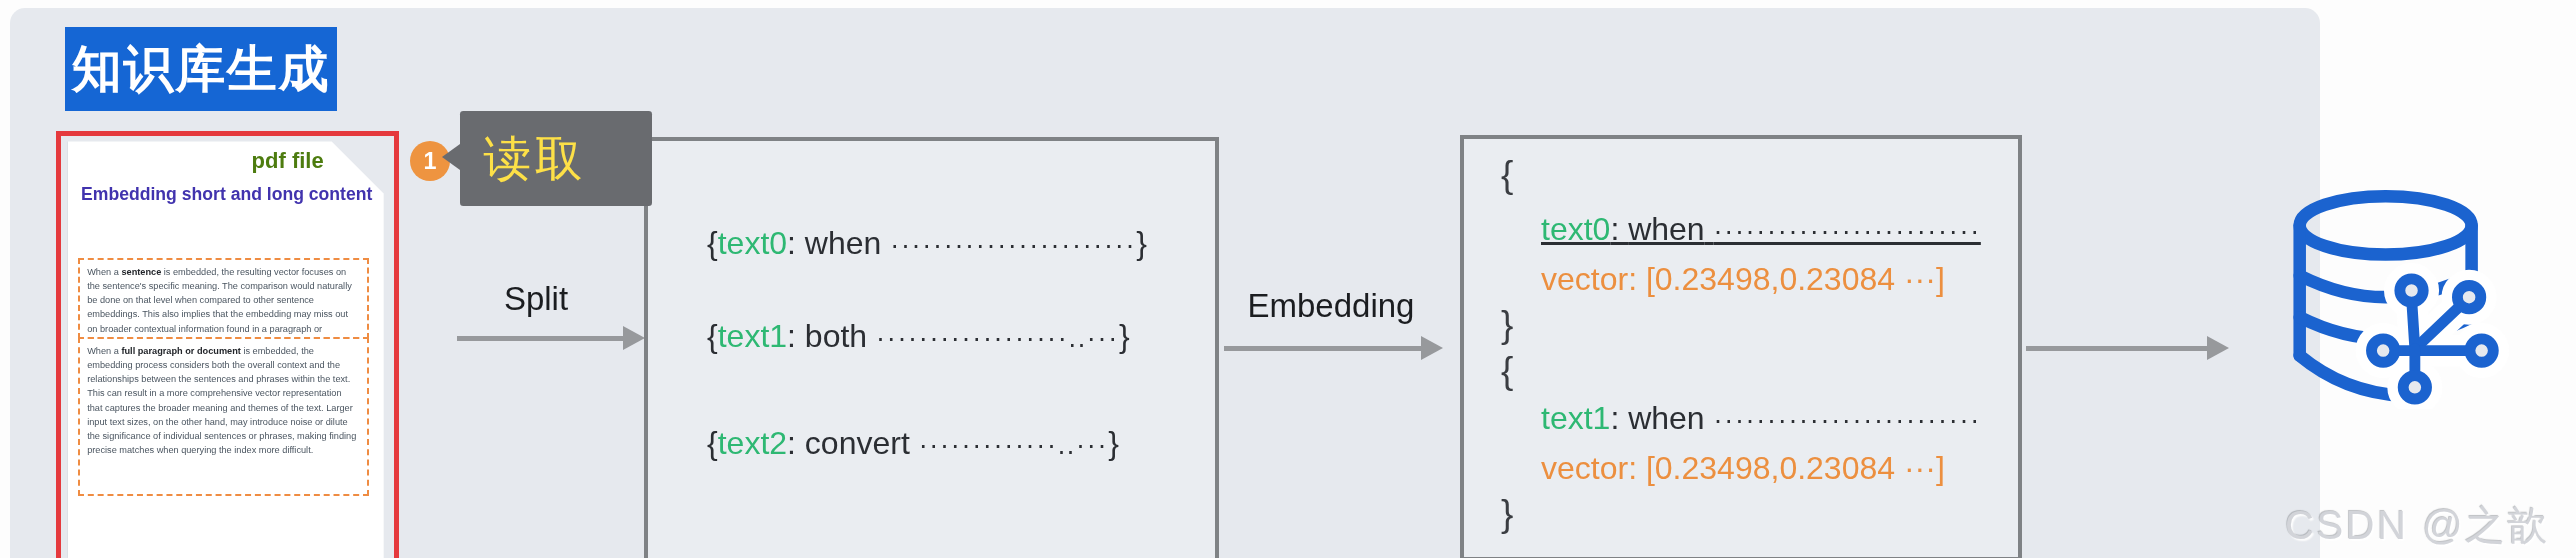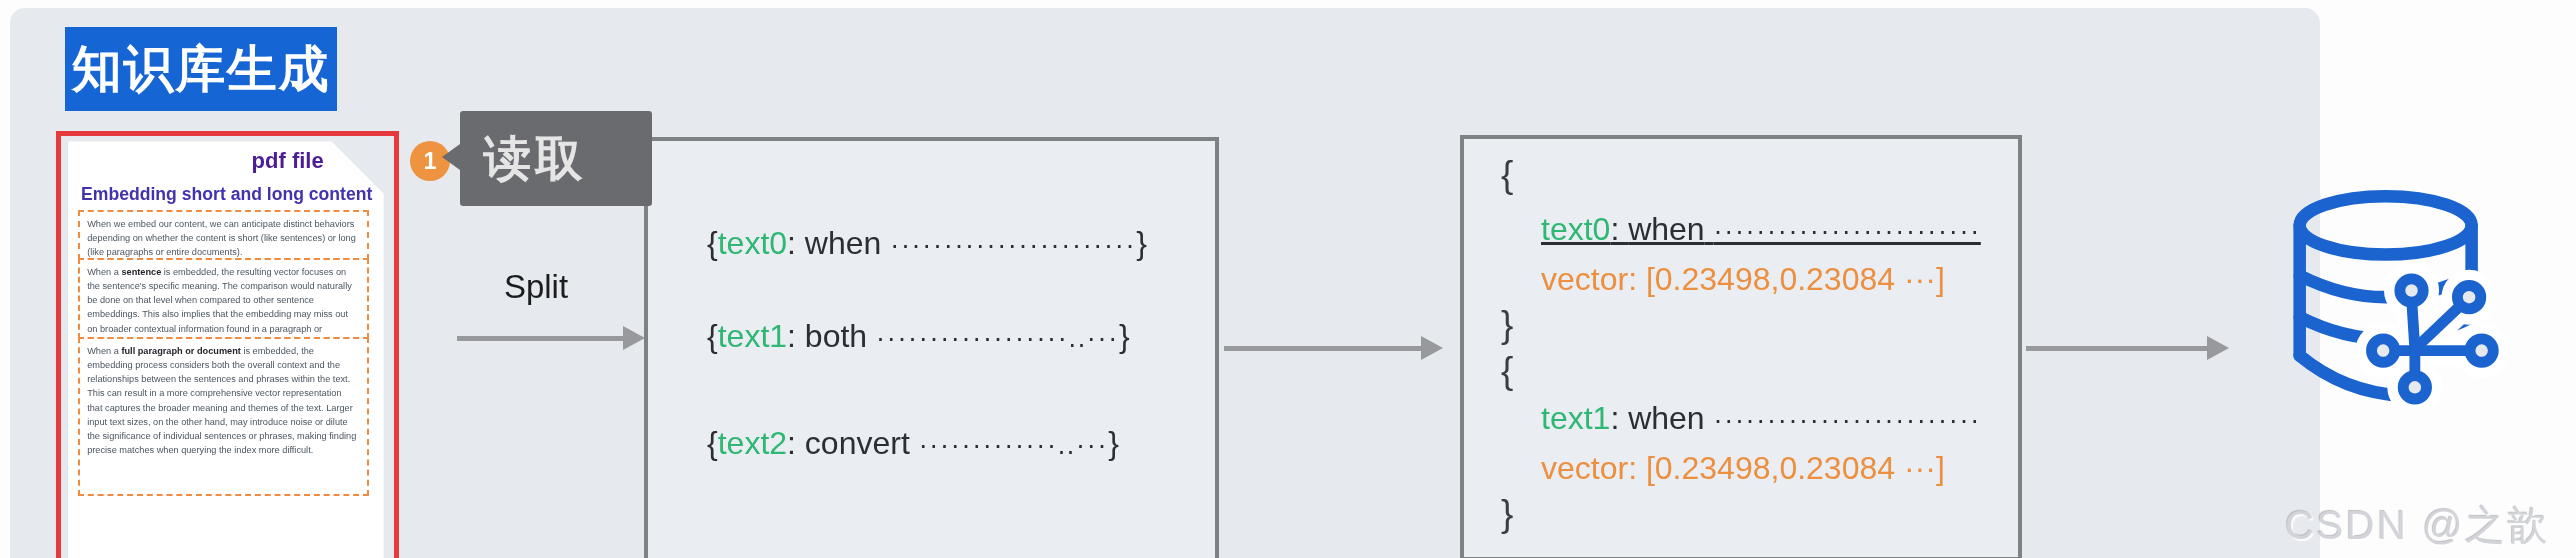--- a/index.html
+++ b/index.html
@@ -25,21 +25,21 @@
   .pdf-page{
     position:absolute;left:6.7px;top:5px;width:316px;height:418px;background:#ffffff;
     clip-path:polygon(0 0, calc(100% - 52px) 0, 100% 52px, 100% 100%, 0 100%);
     filter:drop-shadow(0 0 1.3px #9aa0a6);
   }
   .pdf-fold{
     position:absolute;right:0;top:0;width:0;height:0;
     border-top:52px solid #d7dbe0;border-left:52px solid transparent;
   }
   .pdf-file-label{
-    position:absolute;right:60px;top:6.7px;color:#4c1d95;font-weight:bold;font-size:22px;
+    position:absolute;right:60px;top:6.7px;color:#4d7c0f;font-weight:bold;font-size:22px;
   }
   .pdf-doc-title{
     position:absolute;left:13.4px;top:43px;width:293px;color:#4133ae;
     font-weight:bold;font-size:17.6px;
   }
   .pdf-par{
     position:absolute;left:10px;width:291px;border:2.5px dashed #ef8c42;
     padding:4.2px 7.5px;font-size:9.2px;line-height:1.55;color:#4a5560;
     box-sizing:border-box;overflow:hidden;
   }
@@ -48,21 +48,21 @@
   .par-2{top:117px;height:81px;}
   .par-3{top:196px;height:159px;}
   .step-badge{
     position:absolute;left:400px;top:133px;width:40px;height:40px;border-radius:50%;
     background:#ee9440;color:#fff;font-size:23.4px;font-weight:bold;
     text-align:center;line-height:40px;z-index:5;
   }
   
   .tooltip{
     position:absolute;left:450px;top:103px;width:192px;height:95px;
-    background:#696b6f;color:#e5e5e5;font-size:48px;font-weight:bold;
+    background:#696b6f;color:#fde047;font-size:48px;font-weight:normal;
     line-height:95px;padding-left:23.4px;box-sizing:border-box;
     border-radius:3.3px;z-index:6;letter-spacing:3.3px;
   }
   .tooltip-arrow{
     position:absolute;left:-17.6px;top:33px;width:0;height:0;
     border-top:13.4px solid transparent;border-bottom:13.4px solid transparent;
     border-right:18.4px solid #696b6f;
   }
   
   .flow-label{
@@ -105,48 +105,48 @@
 <div id="stage">
   <div id="panel">
 
     <div class="title-badge">知识库生成</div>
 
     <div class="pdf-frame">
       <div class="pdf-page">
         <div class="pdf-fold"></div>
         <div class="pdf-file-label">pdf file</div>
         <div class="pdf-doc-title">Embedding short and long content</div>
-        <div class="pdf-par par-1"><span>When we embed our content, we can anticipate distinct behaviors depending on whether the content is short (like sentences) or long (like paragraphs or entire documents).</span><b></b><span></span></div>
         <div class="pdf-par par-2"><span>When a </span><b>sentence</b><span> is embedded, the resulting vector focuses on the sentence's specific meaning. The comparison would naturally be done on that level when compared to other sentence embeddings. This also implies that the embedding may miss out on broader contextual information found in a paragraph or document.</span></div>
         <div class="pdf-par par-3"><span>When a </span><b>full paragraph or document</b><span> is embedded, the embedding process considers both the overall context and the relationships between the sentences and phrases within the text. This can result in a more comprehensive vector representation that captures the broader meaning and themes of the text. Larger input text sizes, on the other hand, may introduce noise or dilute the significance of individual sentences or phrases, making finding precise matches when querying the index more difficult.</span></div>
       </div>
 
     </div>
 
     <div class="step-badge">1</div>
     <div class="tooltip">
       <div class="tooltip-arrow"></div><span>读取</span>
     </div>
 
-    <div class="flow-label" style="left:451px;top:260px;width:150px;">Split</div>
+    <div class="flow-label" style="left:451px;top:272px;width:150px;">Split</div>
     <div class="arrow-line" style="left:447px;top:328px;width:167px;"></div>
     <div class="arrow-head" style="left:613px;top:318px;"></div>
 
     <div class="flow-box" style="left:634px;top:129px;width:575px;height:425px;">
       <div class="chunk-line" style="left:59px;top:84px;">
         <span>{</span><span class="key">text0</span><span>: </span><span>when</span> <span class="dots">·······················</span><span>}</span>
       </div>
       <div class="chunk-line" style="left:59px;top:177px;">
         <span>{</span><span class="key">text1</span><span>: </span><span>both</span> <span class="dots">··················..···</span><span>}</span>
       </div>
       <div class="chunk-line" style="left:59px;top:284px;">
         <span>{</span><span class="key">text2</span><span>: </span><span>convert</span> <span class="dots">·············..···</span><span>}</span>
       </div>
     </div>
 
+    <div class="flow-label" style="left:1225px;top:279px;width:192px;">Embedding</div>
     <div class="arrow-line" style="left:1214px;top:338px;width:199px;"></div>
     <div class="arrow-head" style="left:1411px;top:328px;"></div>
 
     <div class="flow-box" style="left:1450px;top:127px;width:562px;height:426px;">
       <div class="brace-line" style="left:37px;top:15px;">{</div>
       <div class="rec-line" style="left:77px;top:72px;text-decoration:underline;">
         <span class="key">text0</span><span>: </span><span>when</span> <span class="dots">·························</span>
       </div>
       <div class="vector-line" style="left:77px;top:122px;">
         <span>vector: </span><span>[0.23498,0.23084 ···]</span>

